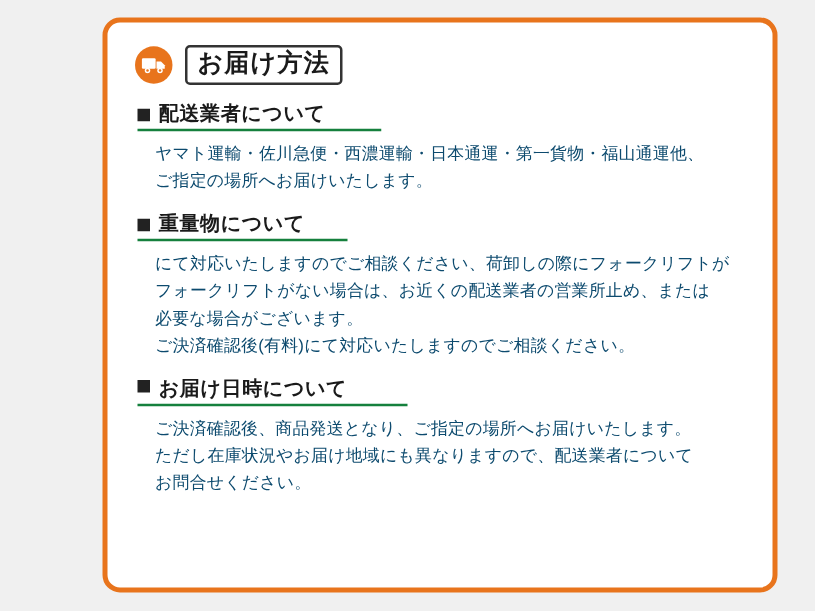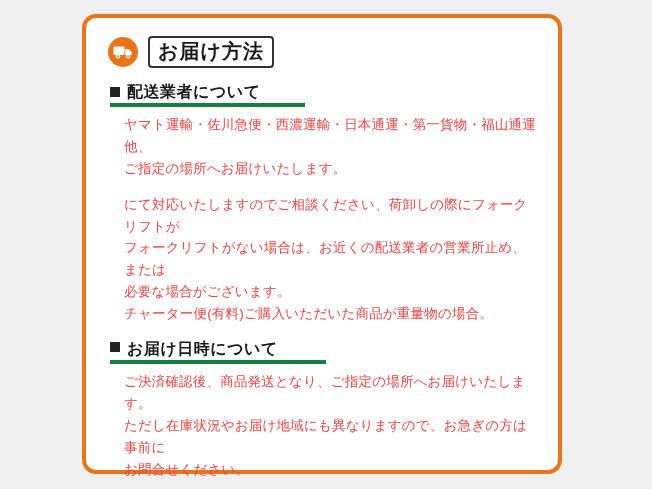--- a/index.html
+++ b/index.html
@@ -17,21 +17,21 @@
     position: relative;
     width: 652px;
     height: 489px;
     background: #f0f0f0;
     box-sizing: border-box;
   }
   .card {
     position: absolute;
     left: 82px;
     top: 14px;
-    width: 480px;
+    width: 540px;
     height: 460px;
     background: #ffffff;
     border: 4px solid #e8741c;
     border-radius: 14px;
     box-sizing: border-box;
     padding: 16px 18px 10px 18px;
   }
   .title-row {
     display: flex;
     align-items: center;
@@ -59,21 +59,21 @@
     letter-spacing: 1px;
     line-height: 1.15;
   }
   .section {
     margin: 14px 0 0 6px;
   }
   .section-head {
     display: flex;
     align-items: flex-end;
     gap: 7px;
-    border-bottom: 4px solid #15803d;
+    border-bottom: 2px solid #15803d;
     width: 218px;
     padding-bottom: 2px;
     margin-bottom: 7px;
   }
   .section.sec-1 .section-head { width: 195px; }
   .section.sec-2 .section-head { width: 168px; }
   .section.sec-3 .section-head { width: 216px; align-items: center; }
   .sq {
     width: 10px;
     height: 10px;
@@ -83,21 +83,21 @@
   }
   .section-title {
     font-size: 16px;
     font-weight: bold;
     color: #1a1a1a;
     letter-spacing: 0.5px;
     line-height: 1.2;
   }
   .body-text {
     font-size: 13.5px;
-    color: #ef4444;
+    color: #0c4a6e;
     line-height: 1.62;
     margin-left: 14px;
     letter-spacing: 0.2px;
   }
   .body-text p { margin: 0; }
 </style>
 </head>
 <body>
 
 <div class="page">
@@ -122,35 +122,39 @@
         <span class="sq"></span>
         <span class="section-title">配送業者について</span>
       </div>
       <div class="body-text">
         <p>ヤマト運輸・佐川急便・西濃運輸・日本通運・第一貨物・福山通運他、</p>
         <p>ご指定の場所へお届けいたします。</p>
       </div>
     </div>
 
     <div class="section sec-2">
+      <div class="section-head">
+        <span class="sq"></span>
+        <span class="section-title">重量物について</span>
+      </div>
       <div class="body-text">
         <p>にて対応いたしますのでご相談ください、荷卸しの際にフォークリフトが</p>
         <p>フォークリフトがない場合は、お近くの配送業者の営業所止め、または</p>
         <p>必要な場合がございます。</p>
-        <p>チャーター便(有料)ご購入いただいた商品が重量物の場合。</p>
+        <p>ご決済確認後(有料)にて対応いたしますのでご相談ください。</p>
       </div>
     </div>
 
     <div class="section sec-3">
       <div class="section-head">
         <span class="sq"></span>
         <span class="section-title">お届け日時について</span>
       </div>
       <div class="body-text">
         <p>ご決済確認後、商品発送となり、ご指定の場所へお届けいたします。</p>
-        <p>ただし在庫状況やお届け地域にも異なりますので、お急ぎの方は事前に</p>
+        <p>ただし在庫状況やお届け地域にも異なりますので、配送業者について</p>
         <p>お問合せください。</p>
 
       </div>
     </div>
 
   </div>
 </div>
 
 </body></html>

